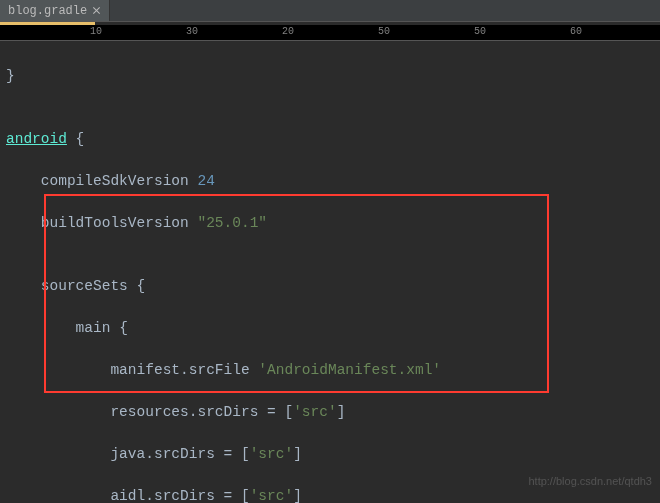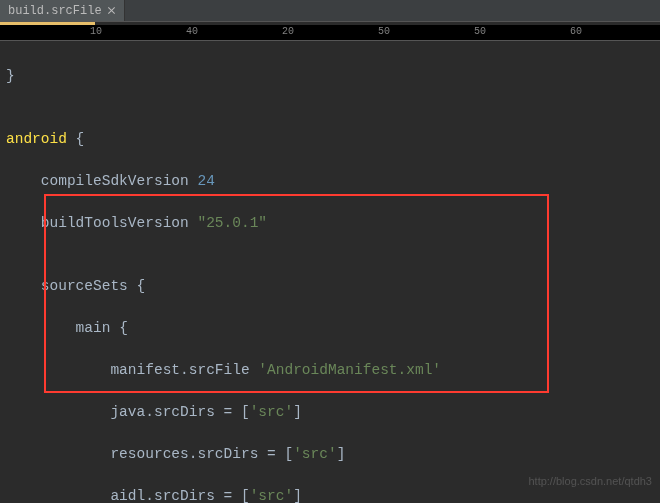--- a/index.html
+++ b/index.html
@@ -61,21 +61,21 @@
     top: 1px;
   }
   .editor {
     padding: 4px 0 0 6px;
     color: #a9b7c6;
     font-size: 14.5px;
     line-height: 21px;
     position: relative;
     white-space: pre;
   }
-  .kw { color: #fde047; }
+  .kw { color: #5eead4; text-decoration: underline; }
   .str { color: #6a8759; }
   .num { color: #6897bb; text-align: center; }
   .highlight-box {
     position: absolute;
     border: 2px solid #ff3b30;
     background: transparent;
     pointer-events: none;
   }
   .watermark {
     position: absolute;
@@ -85,47 +85,47 @@
     font-size: 11px;
     font-family: sans-serif;
     pointer-events: none;
   }
 </style>
 </head>
 <body>
 
 <div class="tab-bar">
   <div class="tab">
-    <span>build.srcFile</span>
+    <span>blog.gradle</span>
     <span class="tab-close"></span>
   </div>
 </div>
 <div class="tab-underline"></div>
 
 <div class="ruler">
   <span style="left:90px">10</span>
-  <span style="left:186px">40</span>
+  <span style="left:186px">30</span>
   <span style="left:282px">20</span>
   <span style="left:378px">50</span>
   <span style="left:474px">50</span>
   <span style="left:570px">60</span>
 </div>
 
 <div class="editor">
 <div><span>}</span></div>
 <div><span></span></div>
 <div><span class="kw">android</span><span> {</span></div>
 <div><span>    compileSdkVersion </span><span class="num">24</span></div>
 <div><span>    buildToolsVersion </span><span class="str">"25.0.1"</span></div>
 <div><span></span></div>
 <div><span>    sourceSets </span><span>{</span></div>
 <div><span>        main </span><span>{</span></div>
 <div><span>            manifest.srcFile </span><span class="str">'AndroidManifest.xml'</span></div>
+<div><span>            resources.srcDirs = [</span><span class="str">'src'</span><span>]</span></div>
 <div><span>            java.srcDirs = [</span><span class="str">'src'</span><span>]</span></div>
-<div><span>            resources.srcDirs = [</span><span class="str">'src'</span><span>]</span></div>
 <div><span>            aidl.srcDirs = [</span><span class="str">'src'</span><span>]</span></div>
 
 
 
 
 <div><span></span></div>
 
 
 <div><span></span></div>
 

